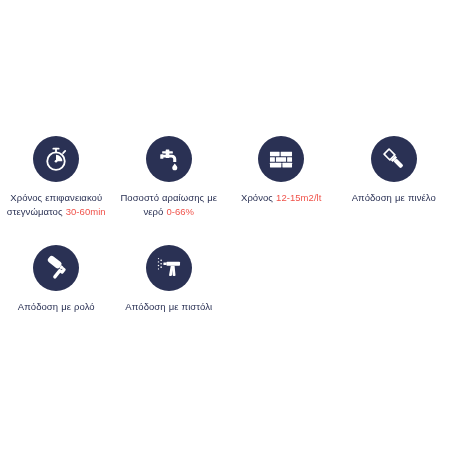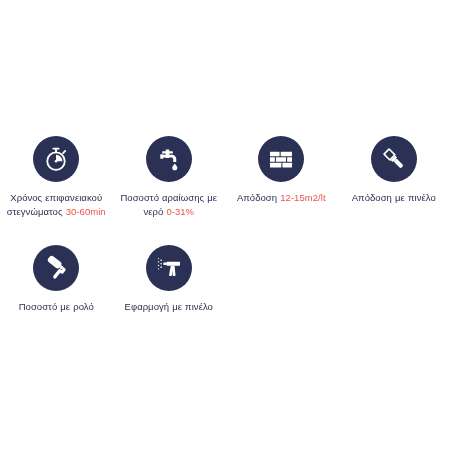--- a/index.html
+++ b/index.html
@@ -113,40 +113,40 @@
             <rect x="12.2" y="5.2" width="4.2" height="9.6" rx="0.5"></rect>
             <rect x="8.2" y="7.0" width="12.2" height="2.6" rx="0.6"></rect>
             <path d="M9.0 11.0 h10.4 a4.9 4.9 0 0 1 4.9 4.9 v3.4 h-3.5 v-3.2 a1.9 1.9 0 0 0 -1.9 -1.9 h-9.9 z"></path>
             <rect x="6.0" y="10.6" width="3.6" height="5.2" rx="0.7"></rect>
             <path d="M22.6 21.0 c1.9 2.4 2.9 3.7 2.9 4.9 a2.9 2.9 0 0 1 -5.8 0 c0 -1.2 1.0 -2.5 2.9 -4.9 z"></path>
           </g>
         </svg>
       </div>
       <div class="spec-label">
         <span>Ποσοστό αραίωσης με νερό</span>
-        <span class="value">0-31%</span>
+        <span class="value">0-66%</span>
       </div>
     </div>
 
     <div class="spec-item">
       <div class="icon-circle">
         <svg viewBox="0 0 32 32">
           <g fill="#ffffff">
             <rect x="3.4" y="7.6" width="11.0" height="5.2" rx="0.4"></rect>
             <rect x="15.6" y="7.6" width="13.0" height="5.2" rx="0.4"></rect>
             <rect x="3.4" y="14.0" width="5.6" height="5.2" rx="0.4"></rect>
             <rect x="10.2" y="14.0" width="11.6" height="5.2" rx="0.4"></rect>
             <rect x="23.0" y="14.0" width="5.6" height="5.2" rx="0.4"></rect>
             <rect x="3.4" y="20.4" width="13.0" height="5.2" rx="0.4"></rect>
             <rect x="17.6" y="20.4" width="11.0" height="5.2" rx="0.4"></rect>
           </g>
         </svg>
       </div>
       <div class="spec-label">
-        <span>Απόδοση</span>
+        <span>Χρόνος</span>
         <span class="value">12-15m2/lt</span>
       </div>
     </div>
 
     <div class="spec-item">
       <div class="icon-circle">
         <svg viewBox="0 0 32 32">
           <g transform="rotate(45 16 16)">
             <g fill="#ffffff">
               <rect x="3.0" y="11.0" width="11.4" height="10.0" rx="1.0"></rect>
@@ -171,21 +171,21 @@
           <g transform="rotate(38 16 16)">
             <g fill="#ffffff">
               <rect x="2.4" y="7.4" width="16.4" height="8.4" rx="3.2"></rect>
               <rect x="18.8" y="9.6" width="3.0" height="4.0" rx="0.6"></rect>
               <path d="M21.2 10.0 h3.4 a1.6 1.6 0 0 1 1.6 1.6 v4.0 a1.6 1.6 0 0 1 -1.6 1.6 h-1.5 v7.6 a1.9 1.9 0 0 1 -3.8 0 v-9.3 a1.6 1.6 0 0 1 1.6 -1.6 h1.7 v-1.5 h-1.4 z"></path>
             </g>
           </g>
         </svg>
       </div>
       <div class="spec-label">
-        <span>Ποσοστό με ρολό</span>
+        <span>Απόδοση με ρολό</span>
         
       </div>
     </div>
 
     <div class="spec-item row-2">
       <div class="icon-circle">
         <svg viewBox="0 0 32 32">
           <g fill="#ffffff">
             <rect x="13.0" y="8.8" width="15.6" height="4.6" rx="1.0"></rect>
             <path d="M18.0 13.4 h4.4 l1.0 10.6 a0.9 0.9 0 0 1 -0.9 1.0 h-1.5 a0.9 0.9 0 0 1 -0.9 -0.9 l-0.3 -5.8 l-0.4 5.8 a0.9 0.9 0 0 1 -0.9 0.9 h-1.5 a0.9 0.9 0 0 1 -0.9 -1.0 z"></path>
@@ -194,19 +194,19 @@
             <circle cx="7.0" cy="11.1" r="0.95"></circle>
             <circle cx="7.0" cy="15.0" r="0.95"></circle>
             <circle cx="4.0" cy="9.0" r="0.85"></circle>
             <circle cx="4.0" cy="13.2" r="0.85"></circle>
             <circle cx="4.0" cy="5.2" r="0.7"></circle>
             <circle cx="4.0" cy="17.0" r="0.7"></circle>
           </g>
         </svg>
       </div>
       <div class="spec-label">
-        <span>Εφαρμογή με πινέλο</span>
+        <span>Απόδοση με πιστόλι</span>
         
       </div>
     </div>
 
   </div>
 </div>
 
 </body></html>

